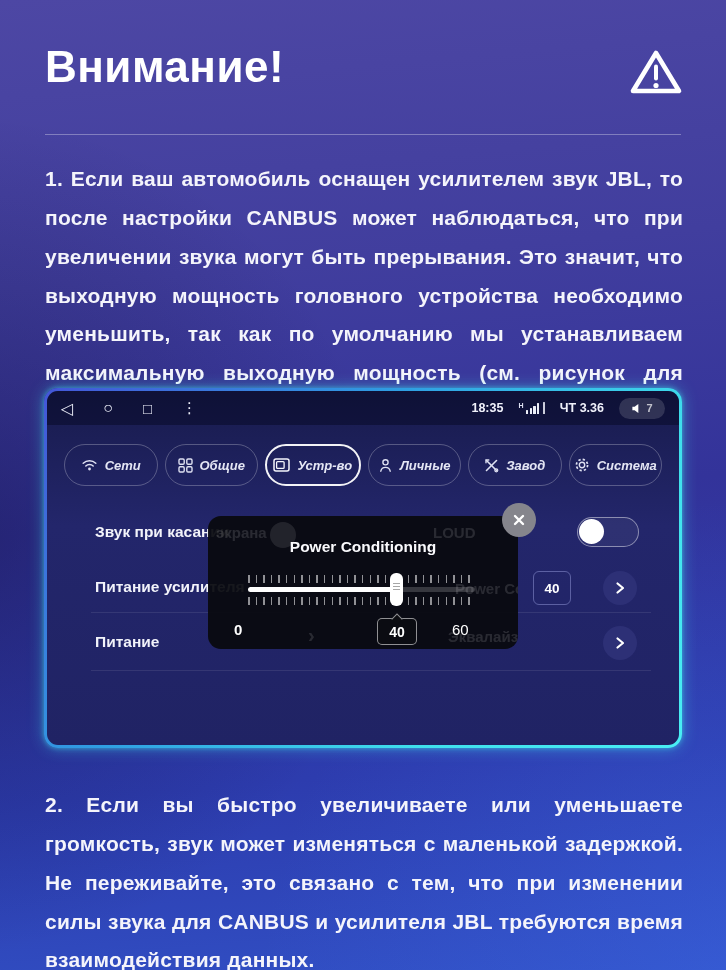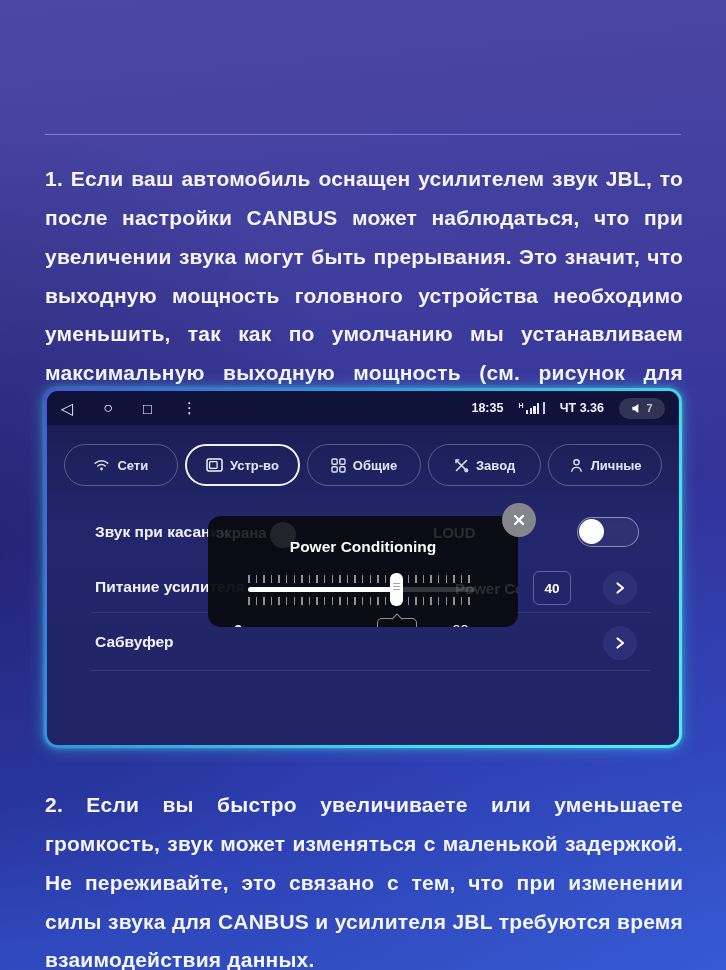--- a/index.html
+++ b/index.html
@@ -40,36 +40,36 @@
   .sig .h { font-size:7px; font-weight:700; margin-right:1px; align-self:flex-start; color:#dfe1f2; }
   .sig i { display:block; width:2.2px; background:#eceef8; border-radius:0.5px; }
   .sig .tall { width:1.5px; height:12px; margin-left:2.5px; opacity:0.85; }
   .volpill { display:flex; align-items:center; gap:4px; width:46px; height:21px; border-radius:11px;
     background:rgba(255,255,255,0.14); justify-content:center; font-size:11px; font-weight:700; }
   .volpill .num { color:rgba(255,255,255,0.7); }
   
   .tabs { position:absolute; top:53px; left:17px; right:17px; display:flex; gap:7px; }
   .tab { flex:1; height:42px; border-radius:21px; border:1px solid rgba(255,255,255,0.26);
     display:flex; align-items:center; justify-content:center; gap:7px;
-    font-size:13px; font-weight:700; color:#e4e6f4; }
+    font-size:13px; font-weight:700; color:#e4e6f4;font-style:italic; }
   .tab.selected { border:2px solid rgba(255,255,255,0.95); }
   .tab svg { flex:0 0 auto; }
   
   .rowlabel { position:absolute; left:48px; font-size:15.5px; font-weight:700; color:#f2f3fa; }
   .divider { position:absolute; left:44px; right:28px; height:1px; background:rgba(255,255,255,0.09); }
   .toggle { position:absolute; left:530px; top:126px; width:62px; height:30px; border-radius:15px;
     border:1.5px solid rgba(255,255,255,0.45); background:rgba(255,255,255,0.05); }
   .knob { position:absolute; left:1px; top:1px; width:25px; height:25px; border-radius:50%; background:#fff; }
   .valbox { position:absolute; left:486px; top:180px; width:38px; height:34px; border-radius:6px;
     border:1px solid rgba(150,155,220,0.5); color:#fff; font-size:13.5px; font-weight:700;
     display:flex; align-items:center; justify-content:center; }
   .chevbtn { position:absolute; left:556px; width:34px; height:34px; border-radius:50%;
     background:#2d3076; display:flex; align-items:center; justify-content:center; }
   
-  .modal { position:absolute; left:161px; top:125px; width:310px; height:111px; border-radius:13px;
+  .modal { position:absolute; left:161px; top:125px; width:310px; height:133px; border-radius:13px;
     background:rgba(9,10,15,0.94); overflow:hidden; }
   .modal-title { position:absolute; top:22px; left:0; right:0; text-align:center;
     font-size:15.5px; font-weight:700; color:#fafafd; }
   .ghost { position:absolute; color:rgba(255,255,255,0.13); font-size:15px; font-weight:700; white-space:nowrap; }
   .ghost-knob { position:absolute; left:62px; top:6px; width:26px; height:26px; border-radius:50%;
     background:rgba(255,255,255,0.10); }
   .ticks { position:absolute; left:40px; width:227px; height:8px;
     background:repeating-linear-gradient(90deg, rgba(255,255,255,0.55) 0 1.5px, transparent 1.5px 7.6px); }
   .ticks.top { top:59px; } .ticks.bot { top:81px; }
   .track { position:absolute; left:40px; top:71px; width:227px; height:5px; border-radius:3px;
@@ -86,20 +86,30 @@
     background:#0c0d12; border-left:1.5px solid rgba(255,255,255,0.55); border-top:1.5px solid rgba(255,255,255,0.55);
     transform:rotate(45deg); }
   .closebtn { position:absolute; left:455px; top:112px; width:34px; height:34px; border-radius:50%;
     background:#85858c; display:flex; align-items:center; justify-content:center; z-index:5; }
 </style>
 </head>
 <body>
 
 <div class="poster">
 
+  <div class="header">
+    <div class="title">Внимание!</div>
+    <div class="warn-icon">
+      <svg width="56" height="50" viewBox="0 0 56 50">
+        <path d="M28 5 L51 43 H5 Z" fill="none" stroke="#fff" stroke-width="4.6" stroke-linejoin="round"></path>
+        <line x1="28" y1="18.5" x2="28" y2="30.5" stroke="#fff" stroke-width="4" stroke-linecap="round"></line>
+        <circle cx="28" cy="37.5" r="2.6" fill="#fff"></circle>
+      </svg>
+    </div>
+  </div>
   <div class="hr"></div>
 
   <div class="para para1">1. Если ваш автомобиль оснащен усилителем звук JBL, то после настройки CANBUS может наблюдаться, что при увеличении звука могут быть прерывания.  Это значит, что выходную мощность головного устройства необходимо уменьшить, так как по умолчанию мы устанавливаем максимальную выходную мощность (см. рисунок для настройки).</div>
 
   <div class="shot-frame">
     <div class="shot">
 
       <div class="statusbar">
         <div class="navicons navicons" style="display:flex;align-items:center;gap:30px;">
           <span class="nav-back">◁</span>
@@ -129,57 +139,64 @@
 
       <div class="tabs">
         <div class="tab">
           <svg width="17" height="14" viewBox="0 0 17 14">
               <path d="M2.2 5.2a9 9 0 0 1 12.6 0" fill="none" stroke="#dfe1f2" stroke-width="1.5" stroke-linecap="round"></path>
               <path d="M4.8 8a5.2 5.2 0 0 1 7.4 0" fill="none" stroke="#dfe1f2" stroke-width="1.5" stroke-linecap="round"></path>
               <circle cx="8.5" cy="11" r="1.4" fill="#dfe1f2"></circle>
             </svg>
           <span>Сети</span>
         </div>
-        <div class="tab selected">
-          <svg width="17" height="14" viewBox="0 0 17 14">
-              <rect x="1" y="1" width="15" height="12" rx="2" fill="none" stroke="#f4f5fc" stroke-width="1.5"></rect>
-              <rect x="3.6" y="3.6" width="7.5" height="6.8" rx="1" fill="none" stroke="#f4f5fc" stroke-width="1.3"></rect>
-            </svg>
-          <span>Устр-во</span>
-        </div>
         <div class="tab">
           <svg width="15" height="15" viewBox="0 0 15 15">
               <rect x="1" y="1" width="5.2" height="5.2" rx="1.2" fill="none" stroke="#dfe1f2" stroke-width="1.4"></rect>
               <rect x="8.8" y="1" width="5.2" height="5.2" rx="1.2" fill="none" stroke="#dfe1f2" stroke-width="1.4"></rect>
               <rect x="1" y="8.8" width="5.2" height="5.2" rx="1.2" fill="none" stroke="#dfe1f2" stroke-width="1.4"></rect>
               <rect x="8.8" y="8.8" width="5.2" height="5.2" rx="1.2" fill="none" stroke="#dfe1f2" stroke-width="1.4"></rect>
             </svg>
           <span>Общие</span>
         </div>
+        <div class="tab selected">
+          <svg width="17" height="14" viewBox="0 0 17 14">
+              <rect x="1" y="1" width="15" height="12" rx="2" fill="none" stroke="#f4f5fc" stroke-width="1.5"></rect>
+              <rect x="3.6" y="3.6" width="7.5" height="6.8" rx="1" fill="none" stroke="#f4f5fc" stroke-width="1.3"></rect>
+            </svg>
+          <span>Устр-во</span>
+        </div>
+        <div class="tab">
+          <svg width="15" height="15" viewBox="0 0 15 15">
+              <circle cx="7.5" cy="4.3" r="2.6" fill="none" stroke="#dfe1f2" stroke-width="1.4"></circle>
+              <path d="M2.8 13.2 a4.8 4.8 0 0 1 9.4 0" fill="none" stroke="#dfe1f2" stroke-width="1.4" stroke-linecap="round"></path>
+            </svg>
+          <span>Личные</span>
+        </div>
         <div class="tab">
           <svg width="15" height="15" viewBox="0 0 15 15">
               <path d="M2.5 12.5 L12.5 2.5" stroke="#dfe1f2" stroke-width="1.6" stroke-linecap="round"></path>
               <path d="M2.5 2.5 L12.5 12.5" stroke="#dfe1f2" stroke-width="1.6" stroke-linecap="round"></path>
               <path d="M2 4.8 L2 2 L4.8 2" fill="none" stroke="#dfe1f2" stroke-width="1.4" stroke-linecap="round"></path>
               <circle cx="12.3" cy="12.3" r="1.5" fill="none" stroke="#dfe1f2" stroke-width="1.2"></circle>
             </svg>
           <span>Завод</span>
         </div>
         <div class="tab">
-          <svg width="15" height="15" viewBox="0 0 15 15">
-              <circle cx="7.5" cy="4.3" r="2.6" fill="none" stroke="#dfe1f2" stroke-width="1.4"></circle>
-              <path d="M2.8 13.2 a4.8 4.8 0 0 1 9.4 0" fill="none" stroke="#dfe1f2" stroke-width="1.4" stroke-linecap="round"></path>
-            </svg>
-          <span>Личные</span>
+          <svg width="16" height="16" viewBox="0 0 16 16">
+              <circle cx="8" cy="8" r="5.6" fill="none" stroke="#dfe1f2" stroke-width="1.7" stroke-dasharray="2.3 2.1"></circle>
+              <circle cx="8" cy="8" r="2.7" fill="none" stroke="#dfe1f2" stroke-width="1.4"></circle>
+            </svg>
+          <span>Система</span>
         </div>
       </div>
 
       <div class="rowlabel" style="top:132px">Звук при касании</div>
       <div class="rowlabel" style="top:187px">Питание усилителя</div>
-      <div class="rowlabel" style="top:242px">Сабвуфер</div>
+      <div class="rowlabel" style="top:242px">Питание</div>
 
       <div class="toggle">
           <div class="knob"></div>
         </div>
 
       <div class="valbox">40</div>
 
       <div class="chevbtn" style="top:180px">
         <svg width="14" height="14" viewBox="0 0 14 14">
             <path d="M4.5 2.5 L10 7 L4.5 11.5" fill="none" stroke="#fff" stroke-width="2.2" stroke-linecap="round" stroke-linejoin="round"></path>

